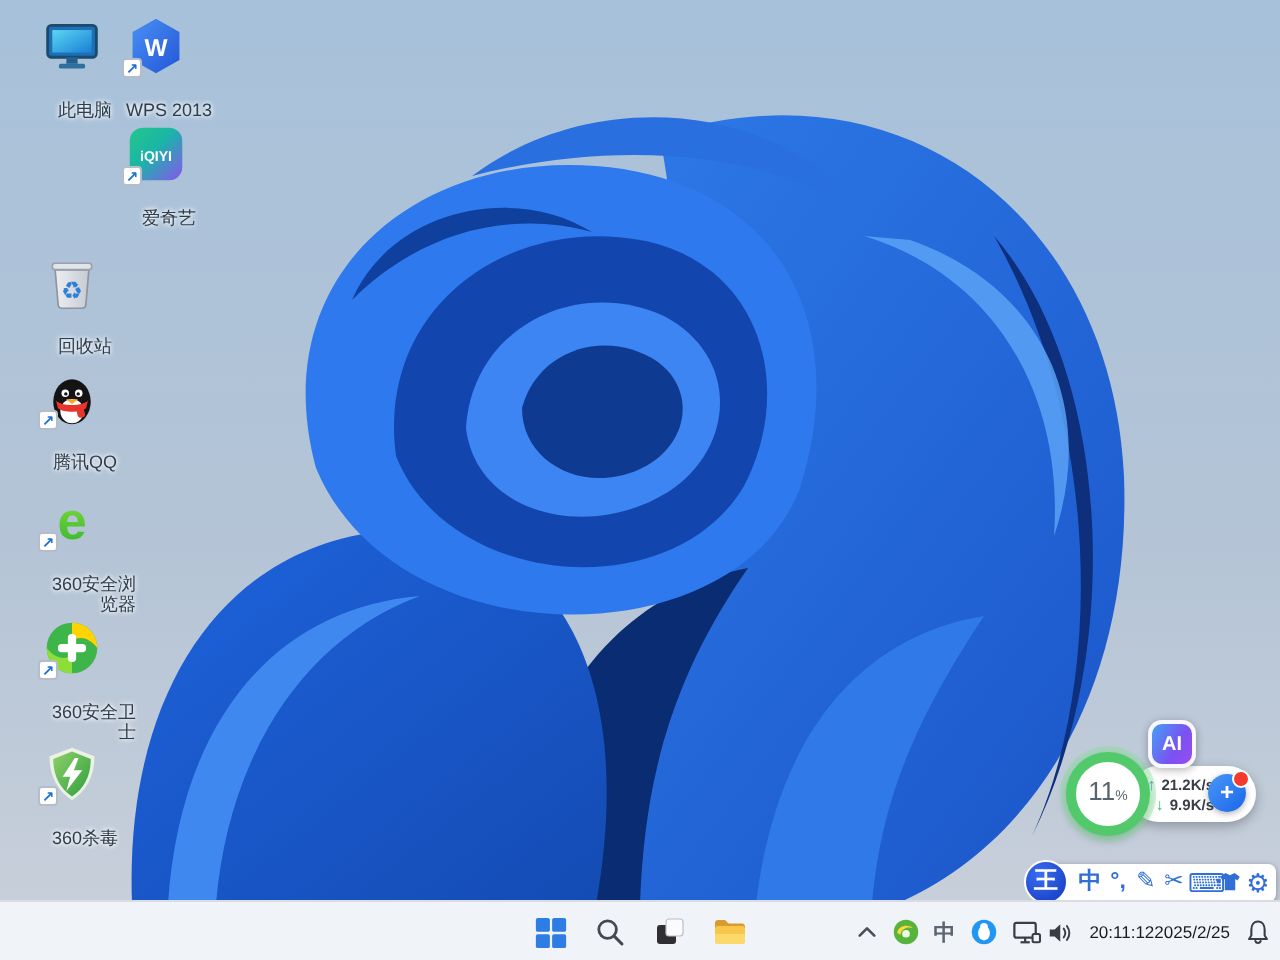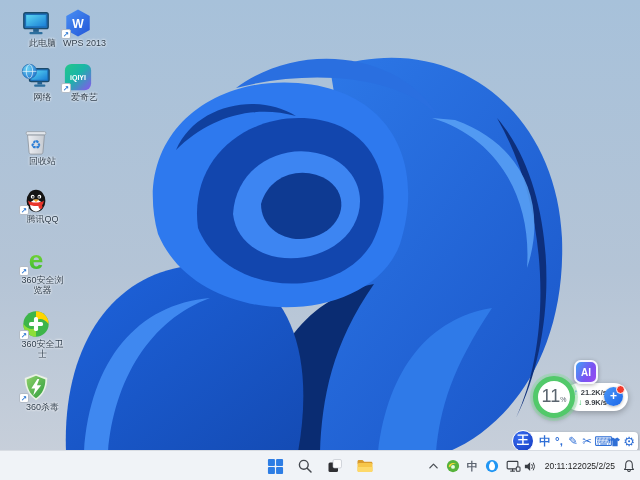--- a/index.html
+++ b/index.html
@@ -4,29 +4,29 @@
 <style>
   html,body{margin:0;padding:0;}
   body{width:640px;height:480px;overflow:hidden;font-family:"Liberation Sans","DejaVu Sans",sans-serif;}
   .screen{position:relative;width:640px;height:480px;overflow:hidden;background:#aec5db;}
   .wallpaper{position:absolute;left:0;top:0;}
   
   .dicon{position:absolute;width:64px;display:flex;flex-direction:column;align-items:center;cursor:pointer;}
   .ig{position:relative;width:30px;height:30px;}
   .ig svg{width:30px;height:30px;display:block;}
   .sc{position:absolute;left:-2px;bottom:-1px;width:10px;height:10px;background:#fff;border:1px solid #b4bdc8;border-radius:2px;font-size:7.5px;line-height:9px;color:#1f6fd0;text-align:center;font-weight:bold;box-sizing:border-box;}
-  .ilabel{display:block;margin-top:0;font-size:9px;line-height:10px;color:#2e3d4c;text-shadow:0 0 3px #fff,0 0 2px #fff;text-align:center;max-width:60px;padding-left:13px;}
+  .ilabel{display:block;margin-top:12px;font-size:9px;line-height:10px;color:#2e3d4c;text-shadow:0 0 3px #fff,0 0 2px #fff;text-align:right;max-width:60px;padding-left:13px;}
   
   .ai{position:absolute;left:574px;top:360px;width:24px;height:24px;border-radius:7px;background:linear-gradient(120deg,#44a0f6,#7a52f2 60%,#9a4bf0);border:2px solid rgba(255,255,255,.95);box-sizing:border-box;color:#fff;font-size:10px;font-weight:bold;display:flex;align-items:center;justify-content:center;z-index:7;box-shadow:0 1px 4px rgba(0,0,0,.3);cursor:pointer;}
   .pill{position:absolute;left:565px;top:383px;width:63px;height:28px;background:#fff;border-radius:14px;box-shadow:0 2px 6px rgba(0,0,0,.28);z-index:4;display:flex;flex-direction:column;justify-content:center;gap:1px;padding:0 21px 0 16px;box-sizing:border-box;}
   .prow{display:flex;align-items:center;gap:3px;font-size:7.5px;font-weight:bold;color:#3a3f46;line-height:9px;justify-content:flex-end;white-space:nowrap;}
   .arr-up{color:#2e7ff0;font-weight:bold;font-size:8px;}
   .arr-dn{color:#2fbf5f;font-weight:bold;font-size:8px;}
   .ball{position:absolute;left:533px;top:376px;width:42px;height:42px;box-sizing:border-box;border-radius:50%;background:#fff;border:5px solid #52c96a;box-shadow:0 0 0 3px rgba(130,225,150,.4),0 2px 5px rgba(0,0,0,.25);display:flex;align-items:baseline;justify-content:center;z-index:5;cursor:pointer;}
-  .ball .pv{font-size:18px;color:#5a646e;line-height:30px;}
+  .ball .pv{font-size:13px;color:#5a646e;line-height:30px;}
   .ball .ps{font-size:7px;color:#5a646e;}
   .boost{position:absolute;left:604px;top:387px;width:19px;height:19px;border-radius:50%;background:linear-gradient(135deg,#4a97f8,#1b66e8);color:#fff;font-size:12px;line-height:19px;text-align:center;font-weight:bold;z-index:6;box-shadow:0 1px 3px rgba(0,0,0,.3);cursor:pointer;}
   .rdot{position:absolute;right:-2px;top:-2px;width:7px;height:7px;background:#f23a2e;border:1.5px solid #fff;border-radius:50%;box-sizing:content-box;}
   
   .imebar{position:absolute;left:524px;top:432px;width:114px;height:19px;background:#fff;border-radius:4px;box-shadow:0 1px 3px rgba(0,0,0,.35);display:flex;align-items:center;padding-left:14px;box-sizing:border-box;z-index:6;}
   .imelogo{position:absolute;left:-12px;top:-2px;width:22px;height:22px;border-radius:50%;background:radial-gradient(circle at 35% 30%,#3a6ef0,#1238c0);border:1.5px solid #fff;box-sizing:border-box;color:#fff;font-size:12px;font-weight:bold;line-height:19px;text-align:center;cursor:pointer;}
   .imeic{width:14px;text-align:center;font-size:11.5px;color:#2f6fd6;font-weight:bold;cursor:pointer;line-height:19px;}
   .imeic svg{vertical-align:middle;}
   
   .taskbar{position:absolute;left:0;top:450px;width:640px;height:30px;background:#f0f3f7;border-top:1px solid #d9dde3;box-sizing:border-box;z-index:8;}
@@ -103,40 +103,20 @@
             </linearGradient>
           </defs>
         <polygon points="16,1.5 28.5,8.5 28.5,23.5 16,30.5 3.5,23.5 3.5,8.5" fill="url(#wpsG)"></polygon>
         <text x="16" y="21.5" text-anchor="middle" font-size="13" font-weight="bold" fill="#ffffff">W</text>
       </svg>
       <span class="sc">↗</span>
     </span>
     <span class="ilabel">WPS 2013</span>
   </div>
 
-  <div class="dicon" style="left:4px;top:62px;">
-    <span class="ig">
-      <svg viewBox="0 0 32 32">
-        <defs>
-            <radialGradient id="globeG" cx="0.35" cy="0.3" r="0.9">
-              <stop offset="0" stop-color="#6fd4f5"></stop>
-              <stop offset="1" stop-color="#1565c8"></stop>
-            </radialGradient>
-          </defs>
-        <rect x="9" y="7" width="21" height="14" rx="2" fill="#1d6fb8" stroke="#1b4a6b" stroke-width="1.4"></rect>
-        <rect x="11" y="9" width="17" height="10" fill="url(#pcGlass)"></rect>
-        <rect x="17.5" y="21" width="5" height="3" fill="#24608e"></rect>
-        <rect x="14" y="24" width="12" height="2.4" rx="1" fill="#2d6f9e"></rect>
-        <circle cx="9" cy="10" r="7.6" fill="url(#globeG)" stroke="#2a6fb0" stroke-width="0.8"></circle>
-        <ellipse cx="9" cy="10" rx="3.4" ry="7.2" fill="none" stroke="rgba(255,255,255,0.75)" stroke-width="0.9"></ellipse>
-        <line x1="1.6" y1="10" x2="16.4" y2="10" stroke="rgba(255,255,255,0.75)" stroke-width="0.9"></line>
-      </svg>
-    </span>
-    <span class="ilabel">网络</span>
-  </div>
 
   <div class="dicon" style="left:46px;top:62px;">
     <span class="ig">
       <svg viewBox="0 0 32 32">
         <defs>
             <linearGradient id="iqG" x1="0" y1="0" x2="1" y2="1">
               <stop offset="0" stop-color="#24c789"></stop>
               <stop offset="0.45" stop-color="#1ab5a8"></stop>
               <stop offset="1" stop-color="#8a53f0"></stop>
             </linearGradient>

